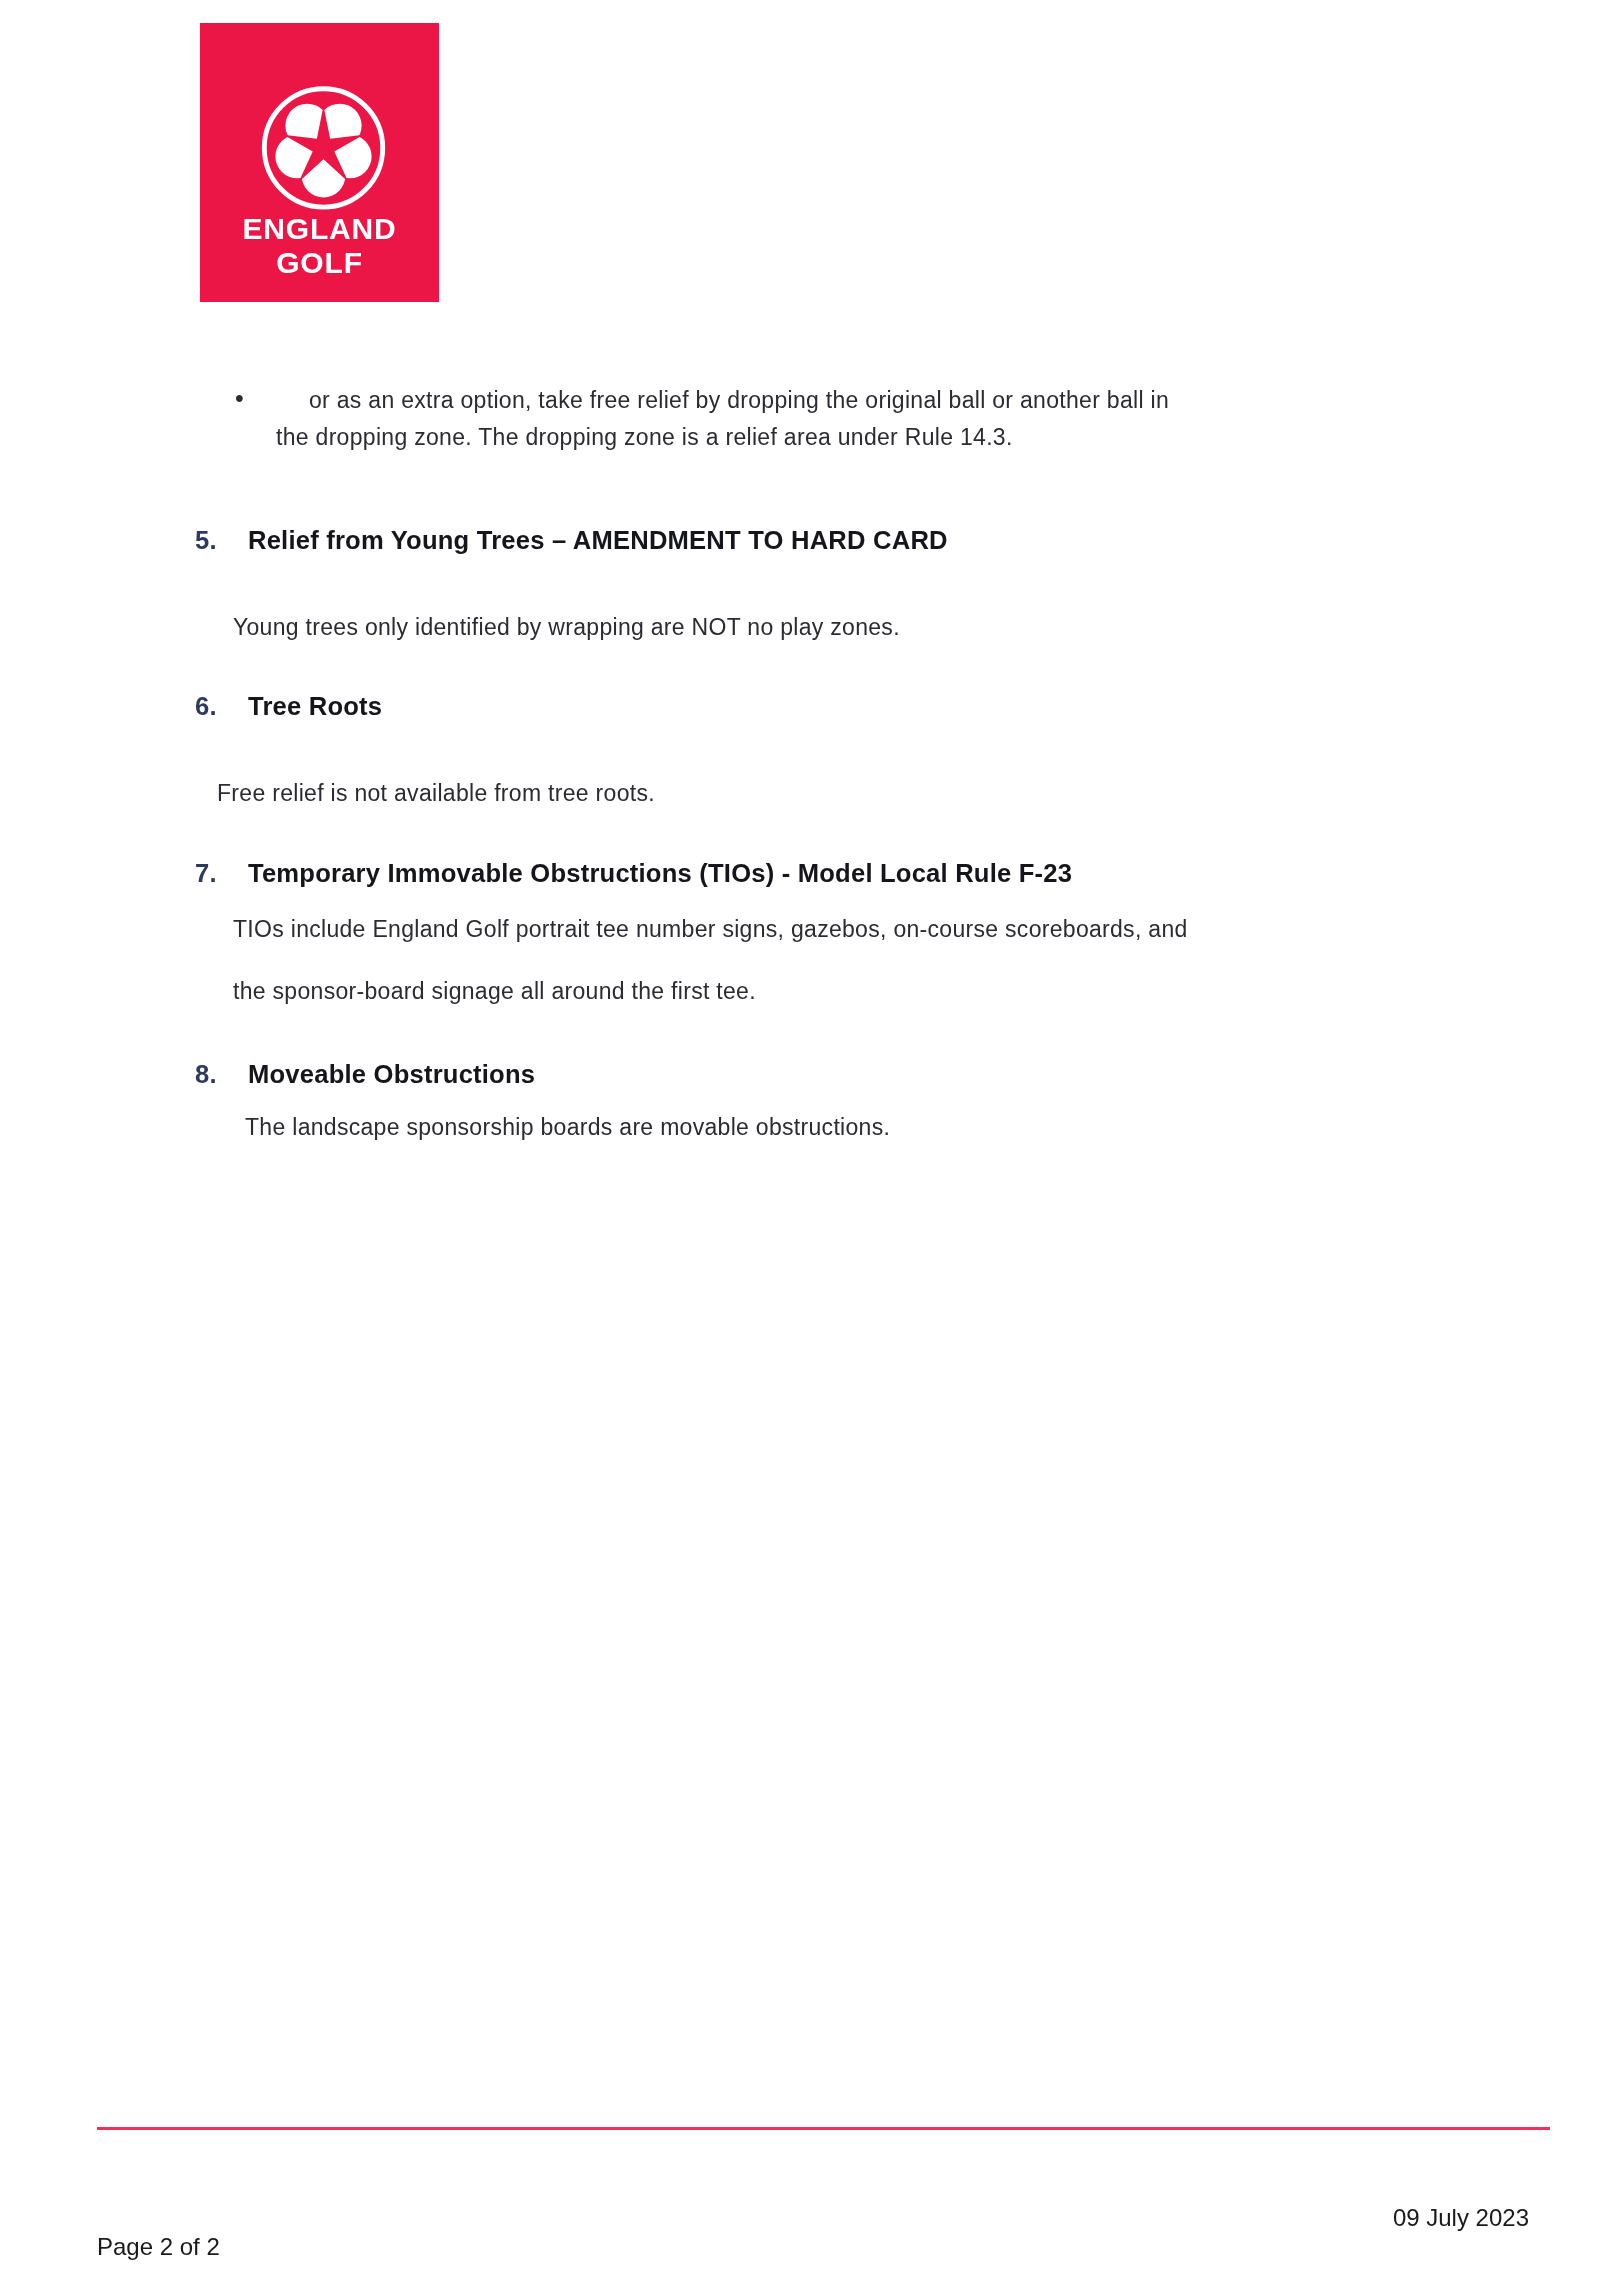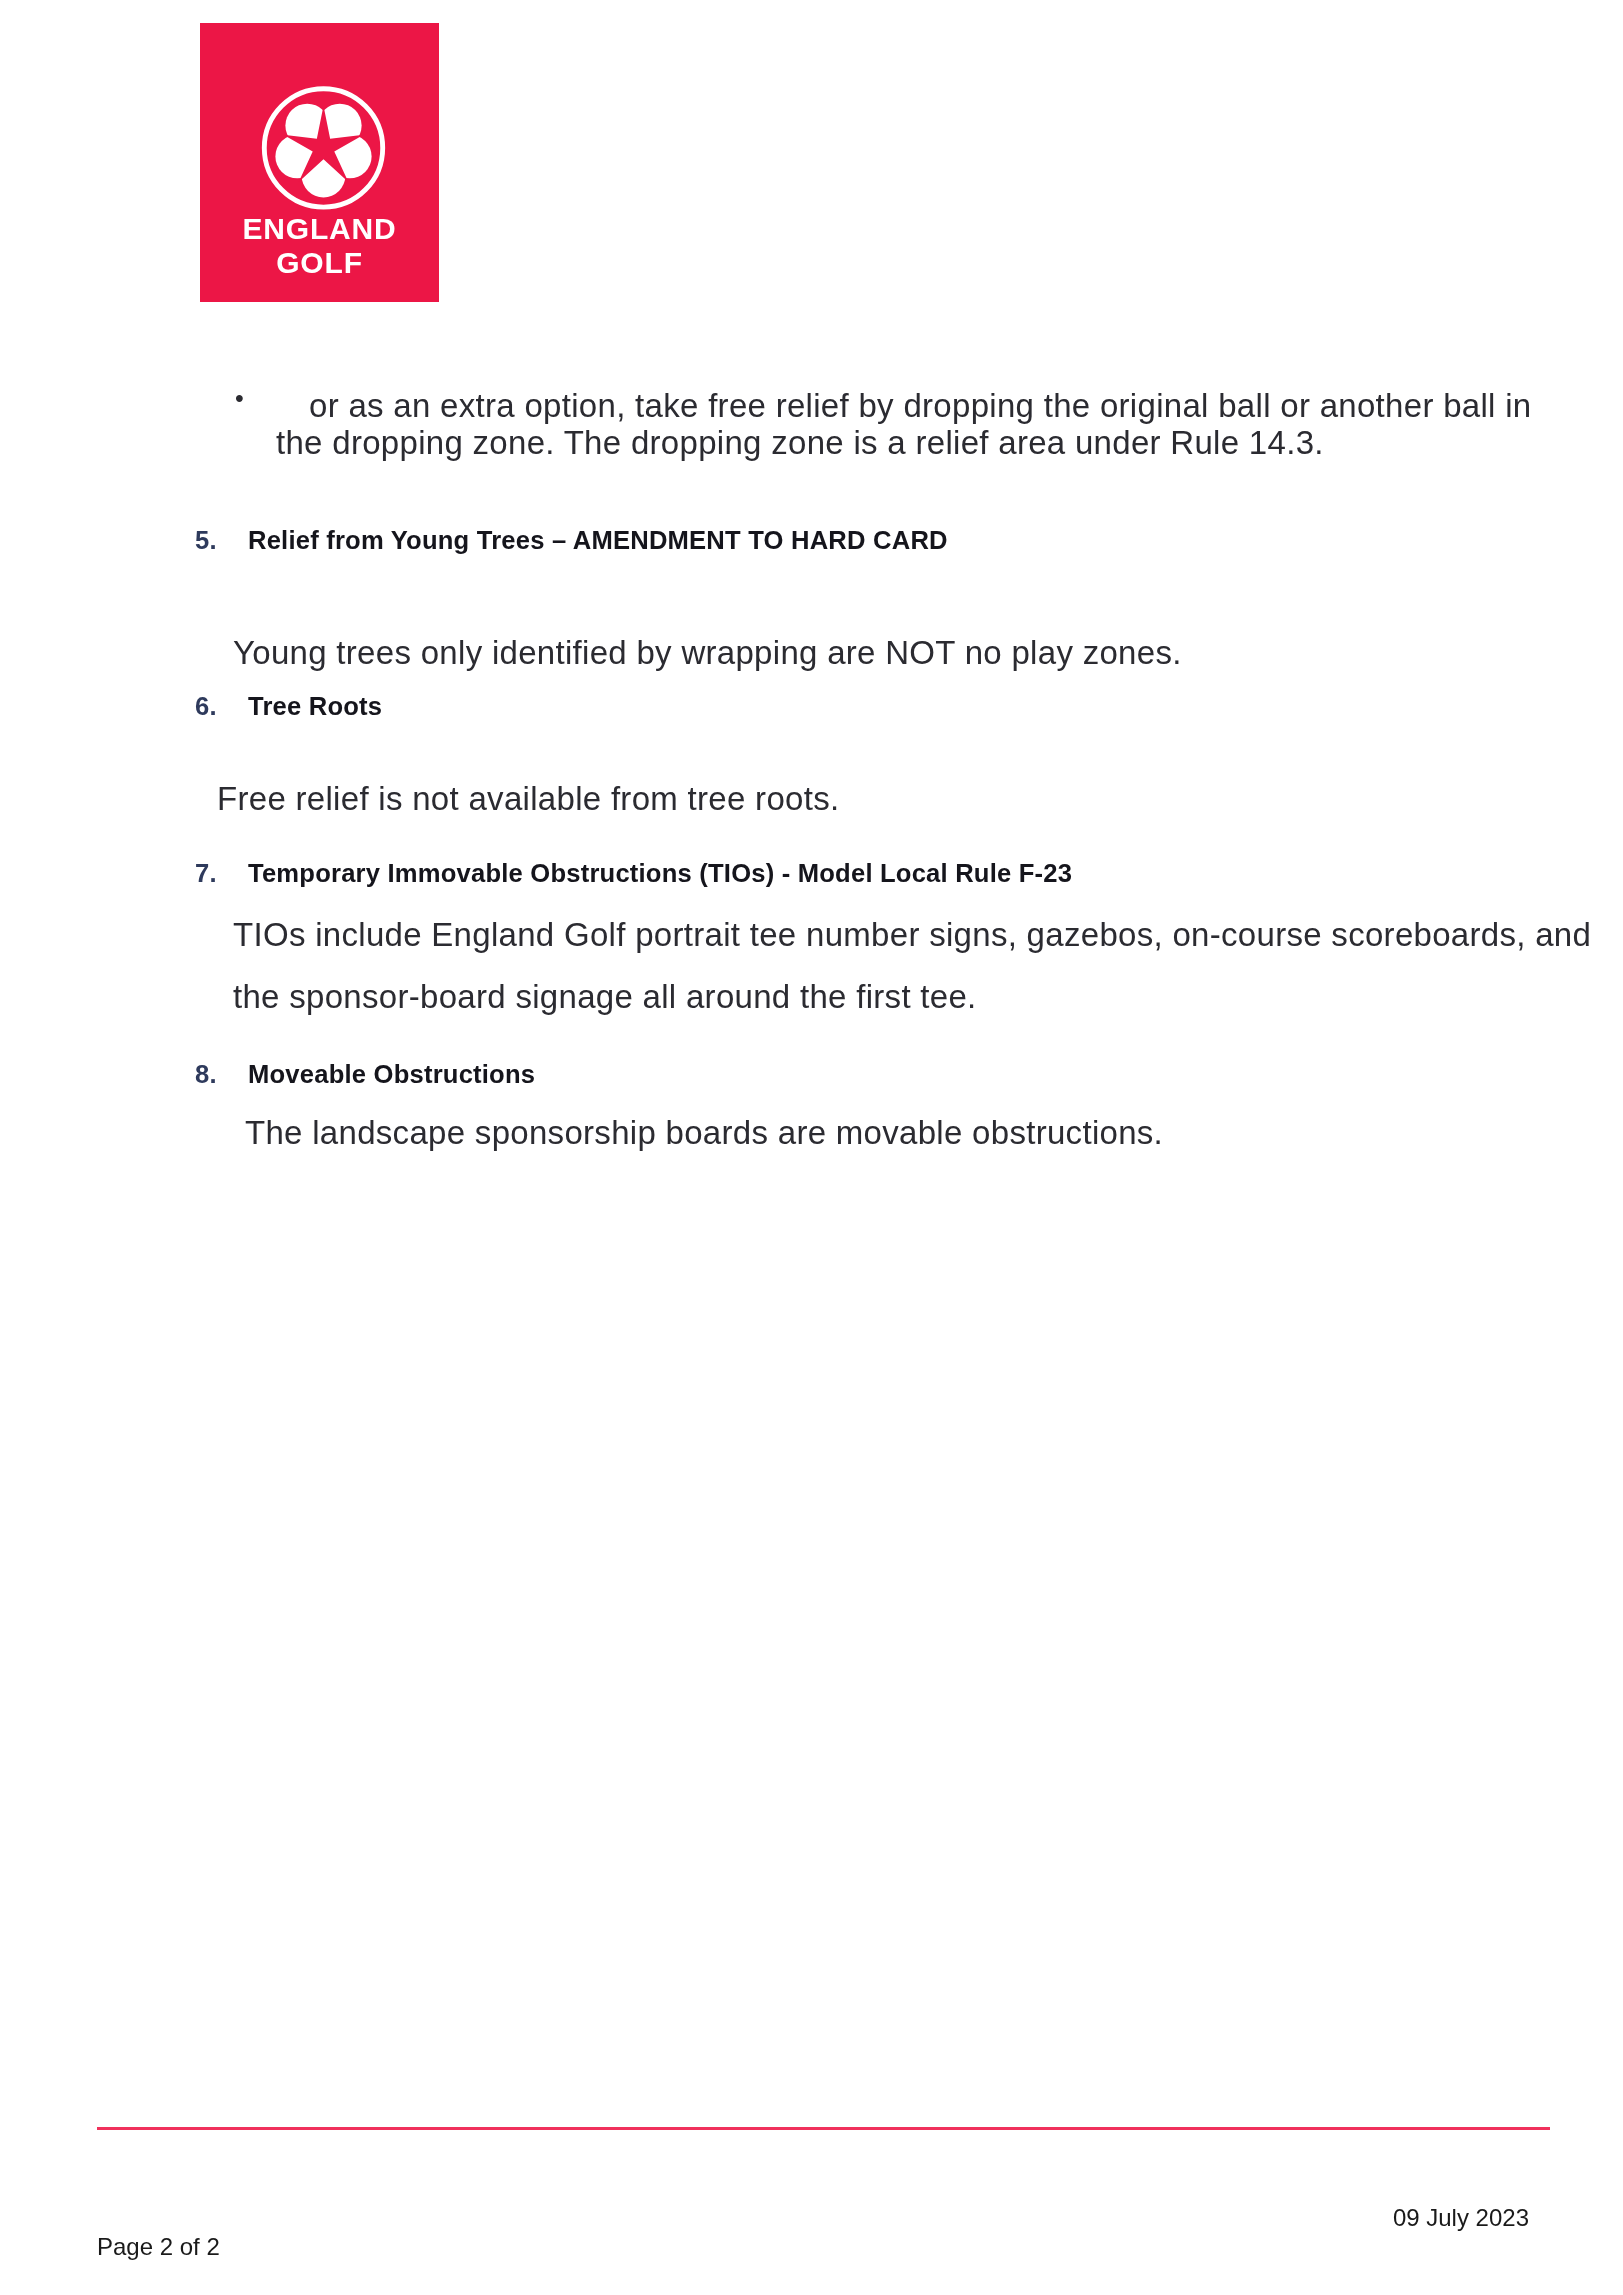--- a/index.html
+++ b/index.html
@@ -39,21 +39,21 @@
     color: #ffffff;
     font-size: 30px;
     font-weight: 600;
     letter-spacing: 0.8px;
     line-height: 34px;
   }
 
   
   .body-line, .bullet-text, .bullet-cont {
     position: absolute;
-    font-size: 33px;
+    font-size: 23px;
     color: #2b2b31;
     letter-spacing: 0.3px;
     white-space: nowrap;
   }
   .bullet-marker {
     position: absolute;
     left: 235px;
     top: 384px;
     font-size: 25px;
     color: #2b2b31;
@@ -72,21 +72,21 @@
     position: absolute;
     left: 0;
     color: #2E3A5C;
   }
   .sec-title {
     position: absolute;
     left: 53px;
     color: #15151c;
   }
   .h5 { left: 195px; top: 526px; }
-  .b5 { left: 233px; top: 614px; margin-top: 20px; }
+  .b5 { left: 233px; top: 614px; }
   .h6 { left: 195px; top: 692px; }
   .b6 { left: 217px; top: 780px; }
   .h7 { left: 195px; top: 859px; }
   .b7a { left: 233px; top: 916px; }
   .b7b { left: 233px; top: 978px; }
   .h8 { left: 195px; top: 1060px; }
   .b8 { left: 245px; top: 1114px; }
 
   
   .footer-rule {

